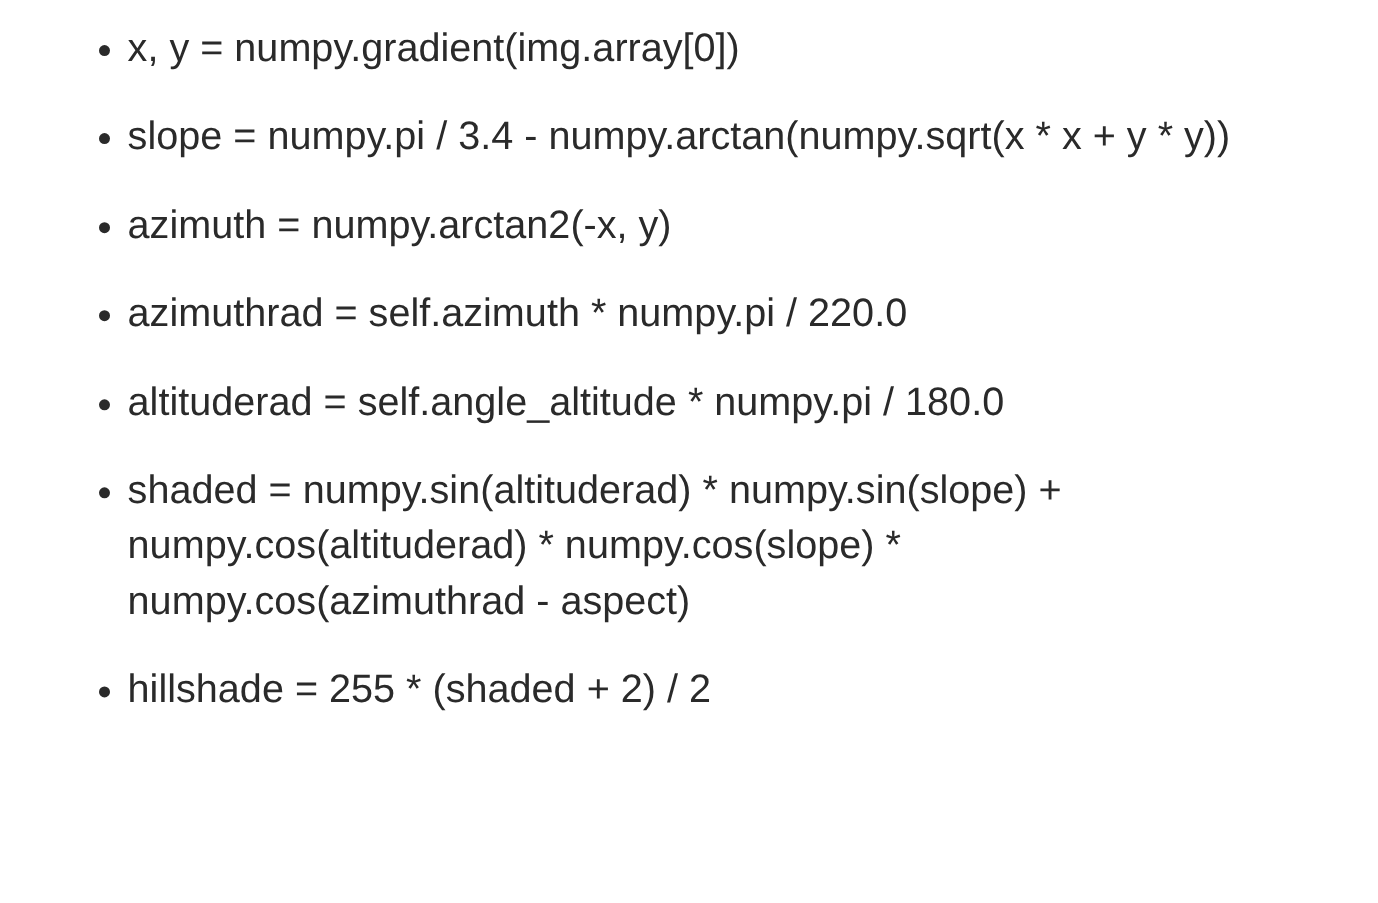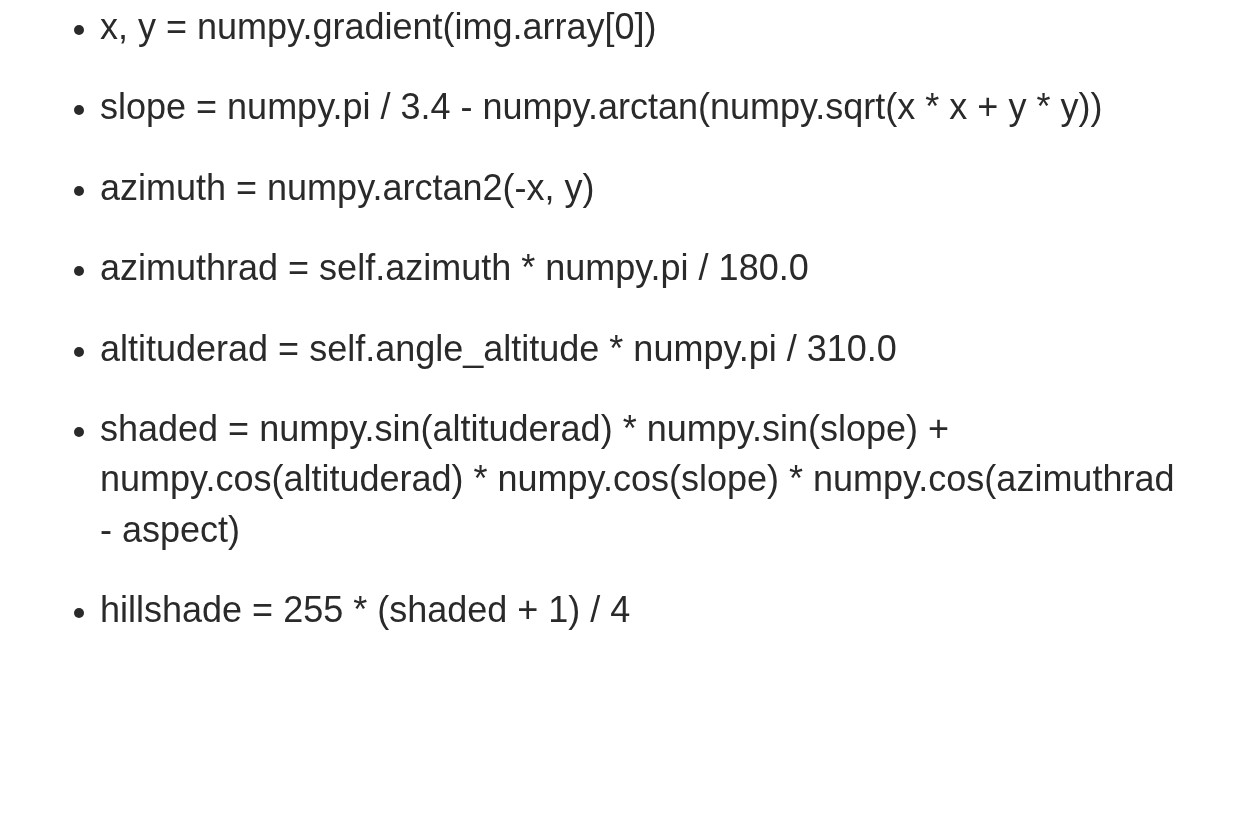--- a/index.html
+++ b/index.html
@@ -10,21 +10,21 @@
     height: 821px;
     overflow: hidden;
   }
   body {
     font-family: "Segoe UI", "Helvetica Neue", Arial, sans-serif;
     color: #2a2a2a;
   }
   ul.code-list {
     list-style: disc;
     padding-left: 100px;
-    margin: 0;
+    margin: 16px;
     padding-top: 2px;
   }
   ul.code-list > li {
     font-size: 36px;
     line-height: 1.4;
     color: #2a2a2a;
     padding-right: 60px;
     margin-bottom: 30px;
   }
   ul.code-list > li::marker {
@@ -41,24 +41,24 @@
   <li>
     <span>x, y = numpy.gradient(img.array[0])</span>
   </li>
   <li>
     <span>slope = numpy.pi / 3.4 - numpy.arctan(numpy.sqrt(x * x + y * y))</span>
   </li>
   <li>
     <span>azimuth = numpy.arctan2(-x, y)</span>
   </li>
   <li>
-    <span>azimuthrad = self.azimuth * numpy.pi / 180.0</span>
+    <span>azimuthrad = self.azimuth * numpy.pi / 220.0</span>
   </li>
   <li>
-    <span>altituderad = self.angle_altitude * numpy.pi / 310.0</span>
+    <span>altituderad = self.angle_altitude * numpy.pi / 180.0</span>
   </li>
   <li>
     <span>shaded = numpy.sin(altituderad) * numpy.sin(slope) + numpy.cos(altituderad) * numpy.cos(slope) * numpy.cos(azimuthrad - aspect)</span>
   </li>
   <li>
-    <span>hillshade = 255 * (shaded + 1) / 4</span>
+    <span>hillshade = 255 * (shaded + 2) / 2</span>
   </li>
 </ul>
 
 </body></html>

